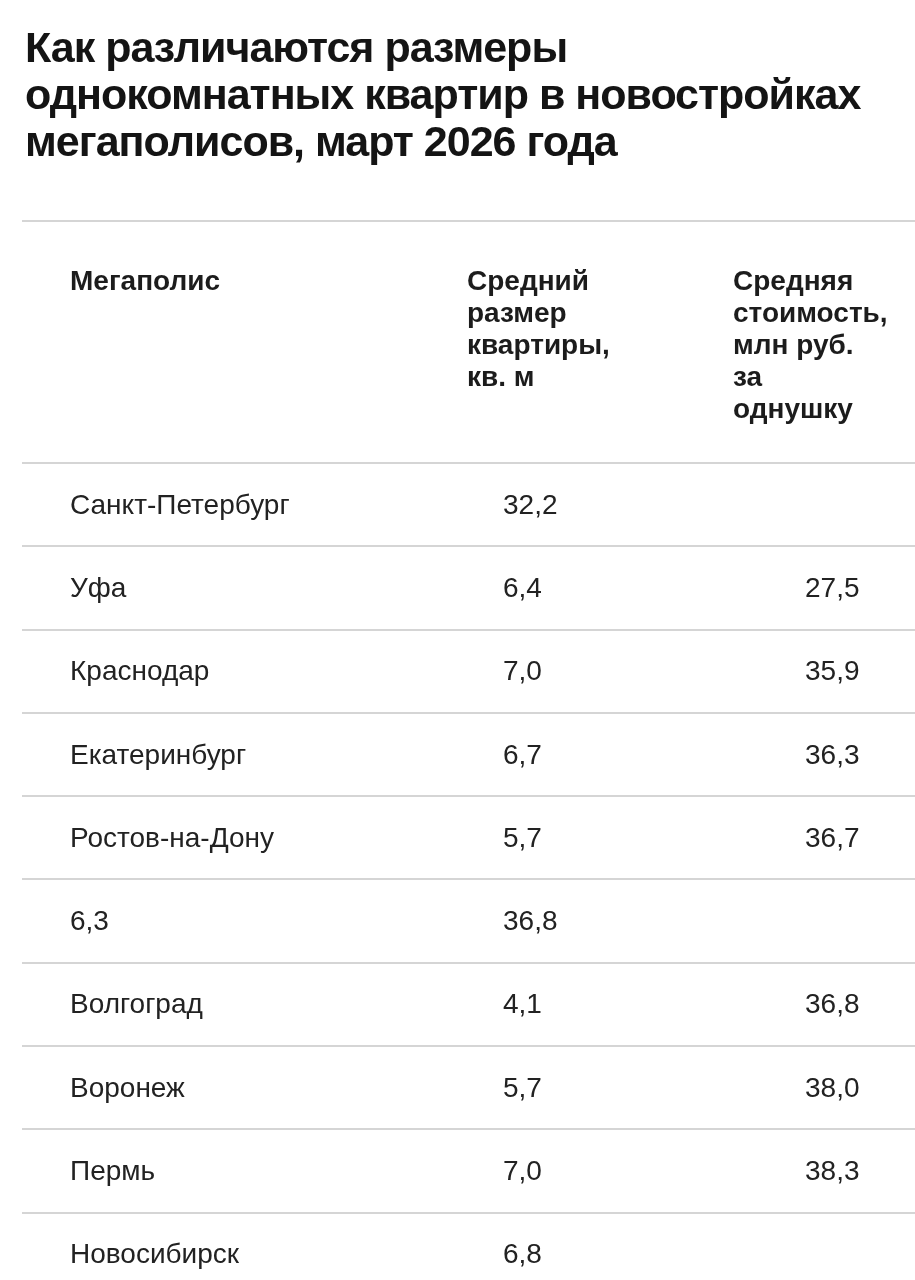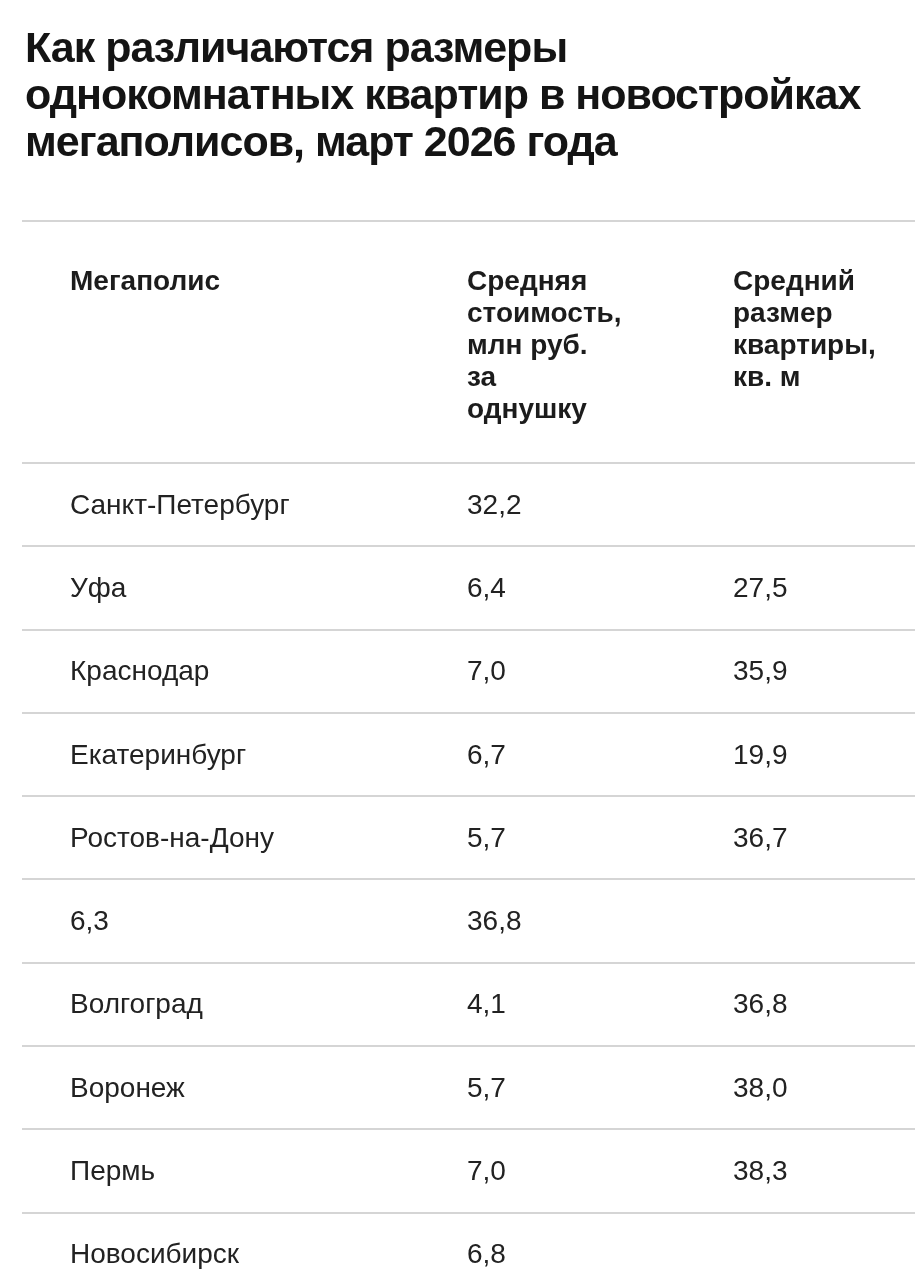--- a/index.html
+++ b/index.html
@@ -49,70 +49,71 @@
     color: #1c1c1c;
   }
   .row {
     display: grid;
     grid-template-columns: 397px 266px 1fr;
     padding-left: 48px;
     align-items: center;
     height: 83.3px;
     border-top: 2px solid #d5d5d5;
     box-sizing: border-box;
+    gap: 36px;
   }
   .cell {
     font-size: 28px;
     line-height: 32px;
     color: #222222;
   }
 </style>
 </head>
 <body>
 
 <div class="page">
 
   <h1 class="title">Как различаются размеры
 однокомнатных квартир в новостройках
 мегаполисов, март 2026 года</h1>
 
   <div class="table">
 
     <div class="header-row">
       <div class="header-cell">Мегаполис</div>
+      <div class="header-cell">Средний
+размер
+квартиры,
+кв. м</div>
       <div class="header-cell">Средняя
 стоимость,
 млн руб.
 за
 однушку</div>
-      <div class="header-cell">Средний
-размер
-квартиры,
-кв. м</div>
     </div>
 
     <div>
         <div class="row">
           <div class="cell">Санкт-Петербург</div>
           <div class="cell">32,2</div>
         </div>
         <div class="row">
           <div class="cell">Уфа</div>
           <div class="cell">6,4</div>
           <div class="cell">27,5</div>
         </div>
         <div class="row">
           <div class="cell">Краснодар</div>
           <div class="cell">7,0</div>
           <div class="cell">35,9</div>
         </div>
         <div class="row">
           <div class="cell">Екатеринбург</div>
           <div class="cell">6,7</div>
-          <div class="cell">19,9</div>
+          <div class="cell">36,3</div>
         </div>
         <div class="row">
           <div class="cell">Ростов-на-Дону</div>
           <div class="cell">5,7</div>
           <div class="cell">36,7</div>
         </div>
         <div class="row">
           <div class="cell">6,3</div>
           <div class="cell">36,8</div>
         </div>

